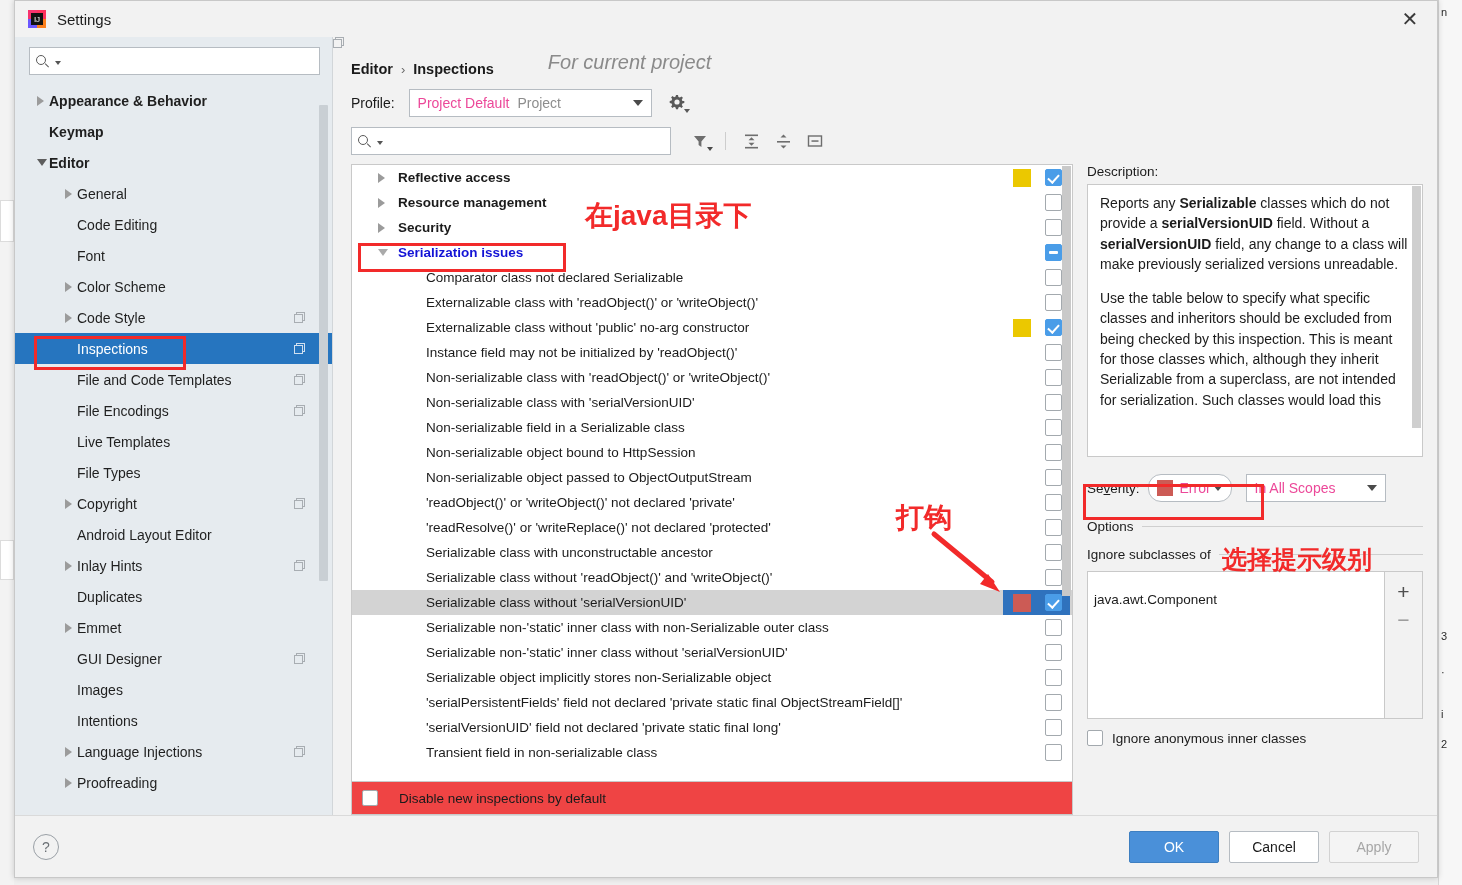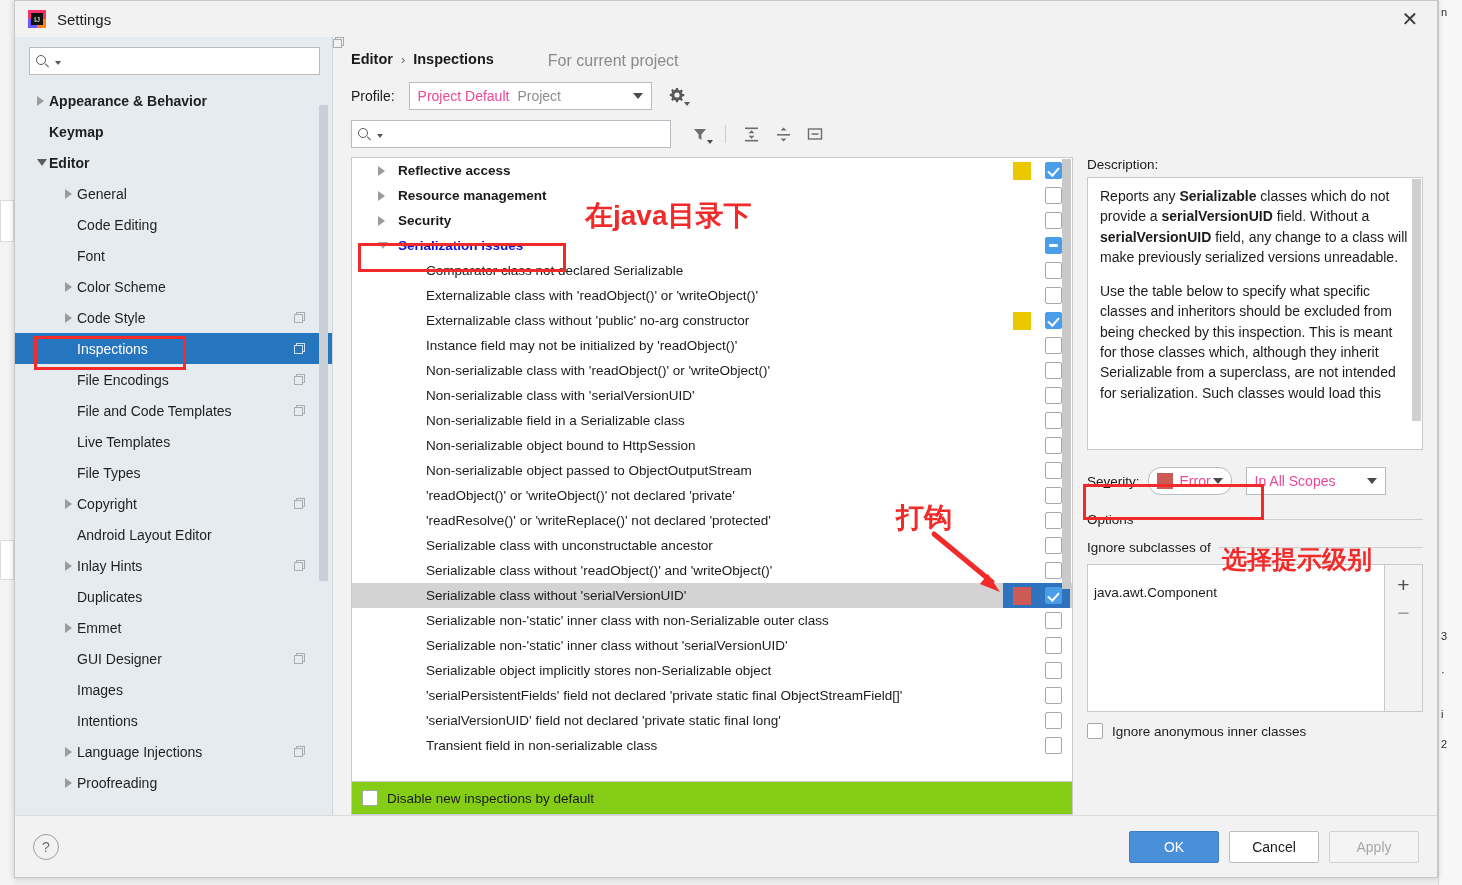--- a/index.html
+++ b/index.html
@@ -68,21 +68,21 @@
   .copy-ico .s1 { position: absolute; left: 2px; top: 0; width: 9px; height: 9px; border: 1.3px solid #a8adb2; background: #e6ebef;}
   .copy-ico .s2 { position: absolute; left: 0; top: 2px; width: 9px; height: 9px; border: 1.3px solid #a8adb2; background: #e6ebef;}
   .side-item.sel .copy-ico .s1, .side-item.sel .copy-ico .s2 { border-color: #cfe0f0; background: #2675bf; }
   .side-scroll { position: absolute; right: 4px; top: 68px; width: 9px; height: 476px; background: #c9cfd4; border-radius: 1px; }
 
   
   .main { flex: 1; min-width: 0; background: #f2f2f2; display: flex; flex-direction: column; position: relative; }
   .breadcrumb { display: flex; align-items: baseline; padding: 14px 0 0 18px; font-size: 14.5px; }
   .bc-item { font-weight: bold; color: #1b1b1b; }
   .bc-sep { margin: 0 8px; color: #6a6a6a; font-size: 13px; }
-  .bc-note { margin-left: 36px; color: #8a8a8a; font-size: 16px; display: flex; align-items: flex-start; }
+  .bc-note { margin-left: 36px; color: #8a8a8a; font-size: 20px; display: flex; align-items: flex-end; font-style: italic; }
   .bc-note .copy-ico { position: static; margin-right: 6px; }
   .bc-note .copy-ico .s1, .bc-note .copy-ico .s2 { background: #f2f2f2; }
 
   .profile-row { display: flex; align-items: center; padding: 12px 0 0 18px; }
   .profile-lbl { font-size: 14px; color: #1b1b1b; margin-right: 14px; }
   .combo { height: 28px; background: #ffffff; border: 1px solid #b6bcc2; display: flex; align-items: center;
            padding: 0 8px; font-size: 14px; position: relative; }
   .combo .cv { color: #ec4899; }
   .combo .cv2 { color: #8d8d8d; margin-left: 8px; }
   .combo .caret { width: 0; height: 0; border-left: 5px solid transparent; border-right: 5px solid transparent;
@@ -116,22 +116,22 @@
   .sev-sw { position: absolute; right: 41px; width: 18px; height: 18px; }
   .cbx { position: absolute; right: 10px; width: 17px; height: 17px; border: 1px solid #a3a9ae;
          background: #ffffff; border-radius: 2px; }
   .cbx.on { background: #4a9de8; border-color: #4a9de8; }
   .cbx.on::after { content: ""; position: absolute; left: 4px; top: 2px; width: 5px; height: 9px;
                    border: solid #ffffff; border-width: 0 2px 2px 0; transform: rotate(42deg); }
   .cbx.ind { background: #4a9de8; border-color: #4a9de8; }
   .cbx.ind::after { content: ""; position: absolute; left: 3px; top: 6px; width: 9px; height: 3px; background: #fff; border-radius: 1px; }
   .cb-zone.selrow { position: absolute; right: 2px; top: 0; height: 25px; width: 67px; background: #2f72bd; }
   .tree-scroll { position: absolute; right: 1px; top: 1px; width: 9px; height: 430px; background: #c9c9c9; }
-  .tree-foot { flex: 0 0 33px; border-top: 1px solid #c9c9c9; background: #84cc16;
-               display: flex; align-items: center; padding-left: 10px; }
+  .tree-foot { flex: 0 0 33px; border-top: 1px solid #c9c9c9; background: #ef4444;
+               display: flex; align-items: center; padding-left: 10px; gap: 12px; }
   .foot-cb { width: 16px; height: 16px; border: 1px solid #a3a9ae; background: #fff; border-radius: 2px; margin-right: 9px; }
   .foot-lbl { font-size: 13.5px; color: #1b1b1b; }
 
   
   .right { flex: 1; min-width: 0; display: flex; flex-direction: column; }
   .desc-lbl { font-size: 13.5px; color: #1b1b1b; margin-bottom: 5px; }
   .desc-box { height: 273px; border: 1px solid #c9c9c9; background: #ffffff; padding: 8px 12px 0 12px;
               font-size: 14px; line-height: 1.45; color: #1b1b1b; overflow: hidden; position: relative; }
   .desc-box p { margin: 0 0 14px 0; }
   .desc-box b { font-weight: bold; }
@@ -262,28 +262,28 @@
               </span>
             </div>
             <div class="side-item lvl1 sel no-arrow">
               <span class="lbl">Inspections</span>
               <span class="copy-ico">
                 <span class="s1"></span>
                 <span class="s2"></span>
               </span>
             </div>
             <div class="side-item lvl1 no-arrow">
+              <span class="lbl">File and Code Templates</span>
+              <span class="copy-ico">
+                <span class="s1"></span>
+                <span class="s2"></span>
+              </span>
+            </div>
+            <div class="side-item lvl1 no-arrow">
               <span class="lbl">File Encodings</span>
-              <span class="copy-ico">
-                <span class="s1"></span>
-                <span class="s2"></span>
-              </span>
-            </div>
-            <div class="side-item lvl1 no-arrow">
-              <span class="lbl">File and Code Templates</span>
               <span class="copy-ico">
                 <span class="s1"></span>
                 <span class="s2"></span>
               </span>
             </div>
             <div class="side-item lvl1 no-arrow">
               <span class="lbl">Live Templates</span>
             </div>
             <div class="side-item lvl1 no-arrow">
               <span class="lbl">File Types</span>

